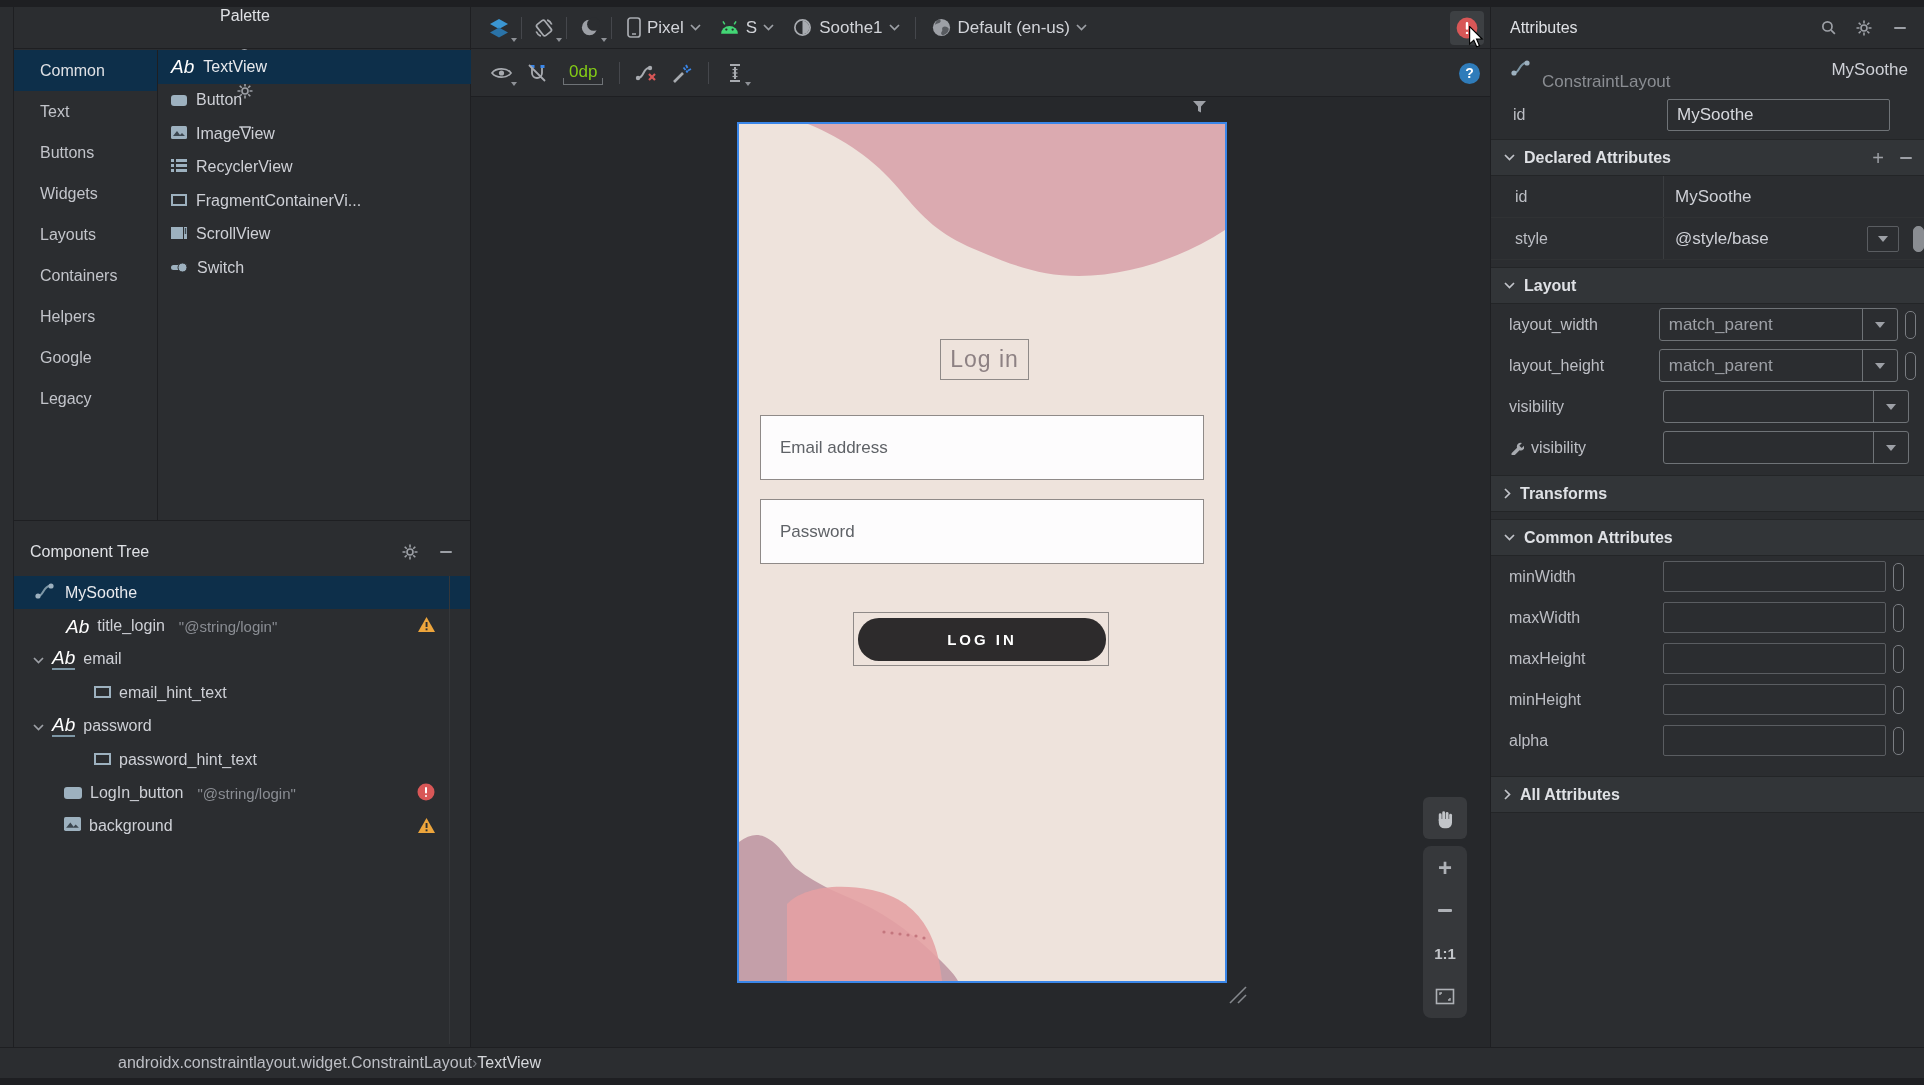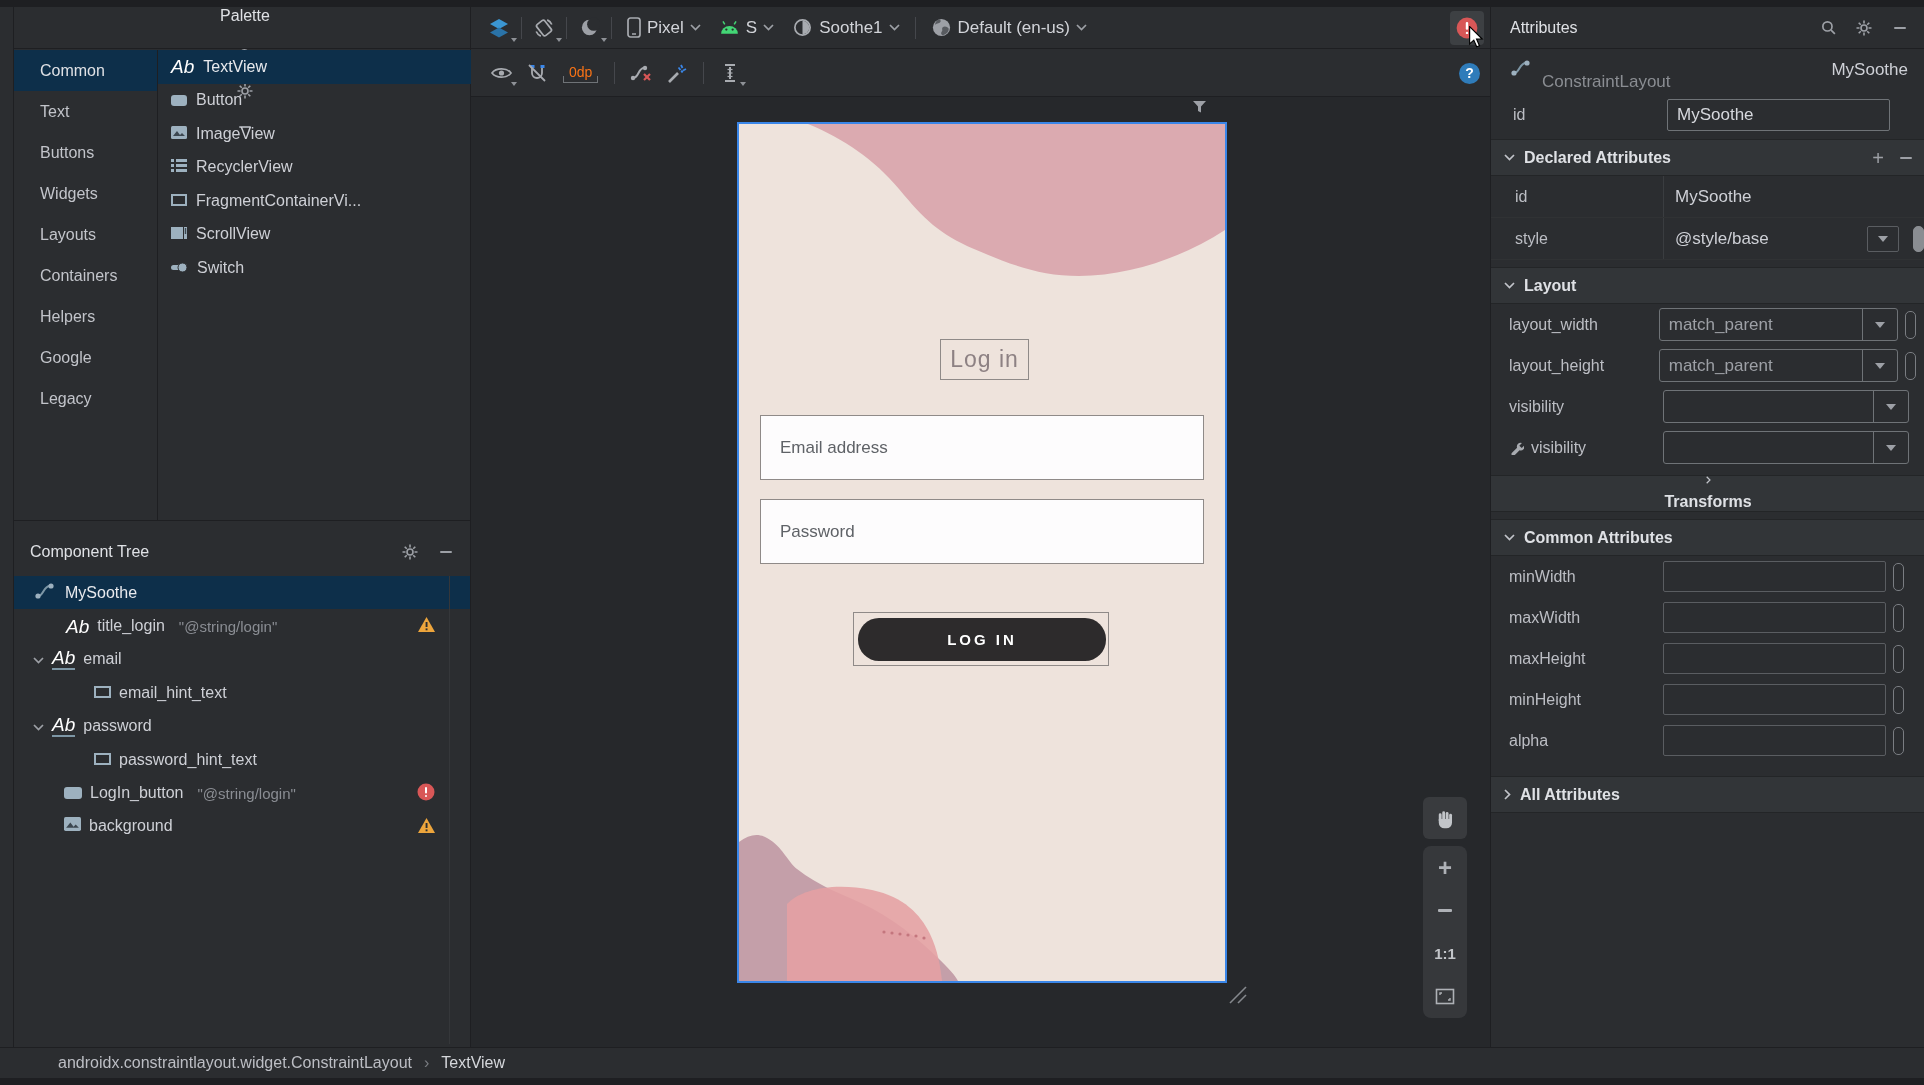--- a/index.html
+++ b/index.html
@@ -43,21 +43,21 @@
   .tree-divider{left:449px;top:576px;height:468px;width:1px;background:#35373a;position:absolute;}
 
   
   .toolbar1{left:471px;top:7px;width:1019px;height:42px;border-bottom:1px solid #1e1f22;
             display:flex;align-items:center;padding:0 6px 0 12px;box-sizing:border-box;}
   .tb-group{display:flex;align-items:center;gap:6px;padding:0 9px;height:30px;border-radius:4px;color:#d2d4d9;font-size:17px;}
   .tb-sep{width:1px;height:22px;background:#45474c;margin:0 6px;}
   .toolbar2{left:471px;top:50px;width:1019px;height:47px;border-bottom:1px solid #1e1f22;
             display:flex;align-items:center;padding:0 10px 0 14px;box-sizing:border-box;gap:4px;}
   .tb2-btn{position:relative;width:32px;height:30px;display:flex;align-items:center;justify-content:center;border-radius:4px;}
-  .dp-label{position:relative;color:#f97316;font-size:14px;padding:0 6px 3px 6px;margin:0 6px;}
+  .dp-label{position:relative;color:#84cc16;font-size:17px;padding:0 6px 3px 6px;margin:0 6px;}
   .dp-label::after{content:"";position:absolute;left:0;right:0;bottom:0;height:6px;border:1px solid #6f7377;border-top:none;}
   .err-btn{margin-left:auto;width:34px;height:34px;background:#3d4043;border-radius:4px;display:flex;align-items:center;justify-content:center;}
   .help-dot{width:21px;height:21px;border-radius:50%;background:var(--help-blue);color:#fff;font-size:14px;font-weight:bold;
             display:flex;align-items:center;justify-content:center;margin-left:auto;}
 
   
   .canvas{left:471px;top:97px;width:1019px;height:950px;background:#26282b;}
   .phone{position:absolute;left:266px;top:25px;width:486px;height:857px;background:var(--canvas-cream);
          border:2px solid var(--accent-blue);box-sizing:content-box;overflow:hidden;}
   .login-title{position:absolute;left:201px;top:215px;width:87px;height:39px;border:1px solid #8f8a88;
@@ -100,21 +100,21 @@
   .prop-row{display:flex;align-items:center;height:41px;padding:0 8px 0 0;}
   .prop-name{width:172px;padding-left:18px;box-sizing:border-box;color:#bcbec4;display:flex;align-items:center;gap:7px;}
   .combo{width:246px;height:33px;border:1px solid #6f7377;border-radius:3px;display:flex;align-items:center;box-sizing:border-box;}
   .combo .cv{flex:1;padding-left:9px;color:#9da0a6;font-size:17px;}
   .combo .ca{width:34px;height:100%;border-left:1px solid #6f7377;display:flex;align-items:center;justify-content:center;}
   .sim-input{width:223px;height:31px;border:1px solid #5a5d61;border-radius:2px;box-sizing:border-box;background:#2b2d30;}
   .prop-pill{margin-left:7px;}
 
   
   .statusbar{left:0;top:1047px;width:1924px;height:31px;border-top:1px solid #1e1f22;display:flex;align-items:center;
-             padding-left:58px;box-sizing:border-box;gap:12px;color:#bcbec4;}
+             padding-left:118px;box-sizing:border-box;color:#bcbec4;}
   .bottomstrip{left:0;top:1078px;width:1924px;height:7px;background:#1e1f22;}
 
   .cursor{position:absolute;left:1468px;top:26px;z-index:50;}
 </style>
 </head>
 <body>
 
 <div id="root">
   <div class="abs topstrip"></div>
   <div class="abs leftstrip"></div>
@@ -679,21 +679,21 @@
         <span>visibility</span>
       </span>
       <span class="combo">
         <span class="cv"></span>
         <span class="ca">
             <span class="dd-tri"></span>
           </span>
       </span>
     </div>
 
-    <div class="sec-bar" style="margin-top:7px;flex-direction:column;">
+    <div class="sec-bar" style="margin-top:7px;">
       <svg width="7" height="11" viewBox="0 0 7 11">
           <polyline points="1,1 5.5,5.5 1,10" fill="none" stroke="#c2c4ca" stroke-width="1.7"></polyline>
         </svg>
       <span class="sec-title">Transforms</span>
     </div>
 
     <div class="sec-bar" style="margin-top:7px;">
       <svg width="11" height="7" viewBox="0 0 11 7">
           <polyline points="1,1 5.5,5.5 10,1" fill="none" stroke="#c2c4ca" stroke-width="1.7"></polyline>
         </svg>

